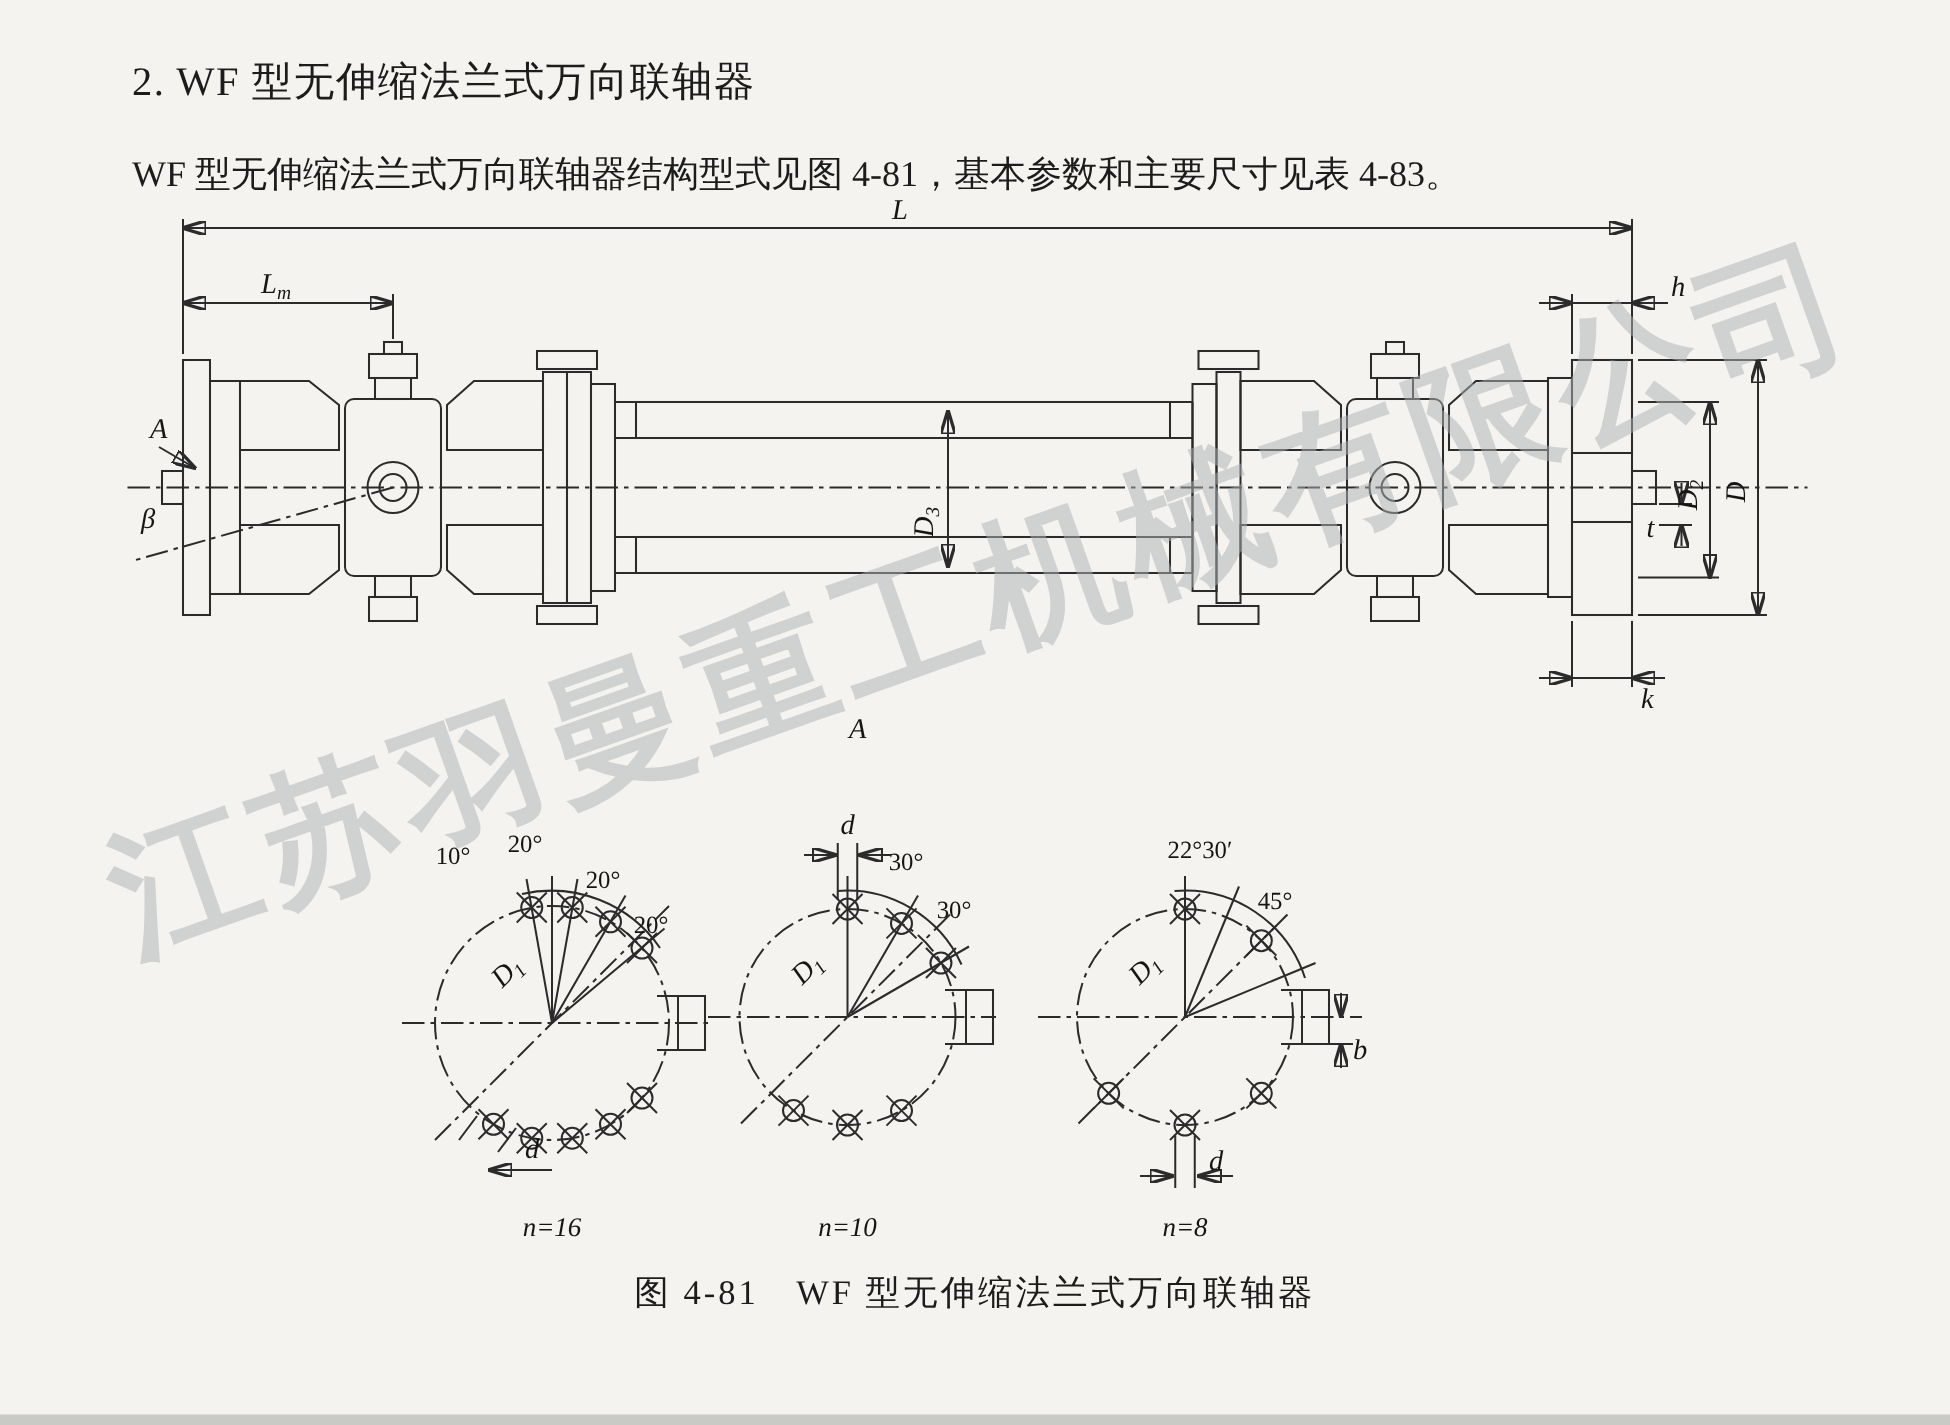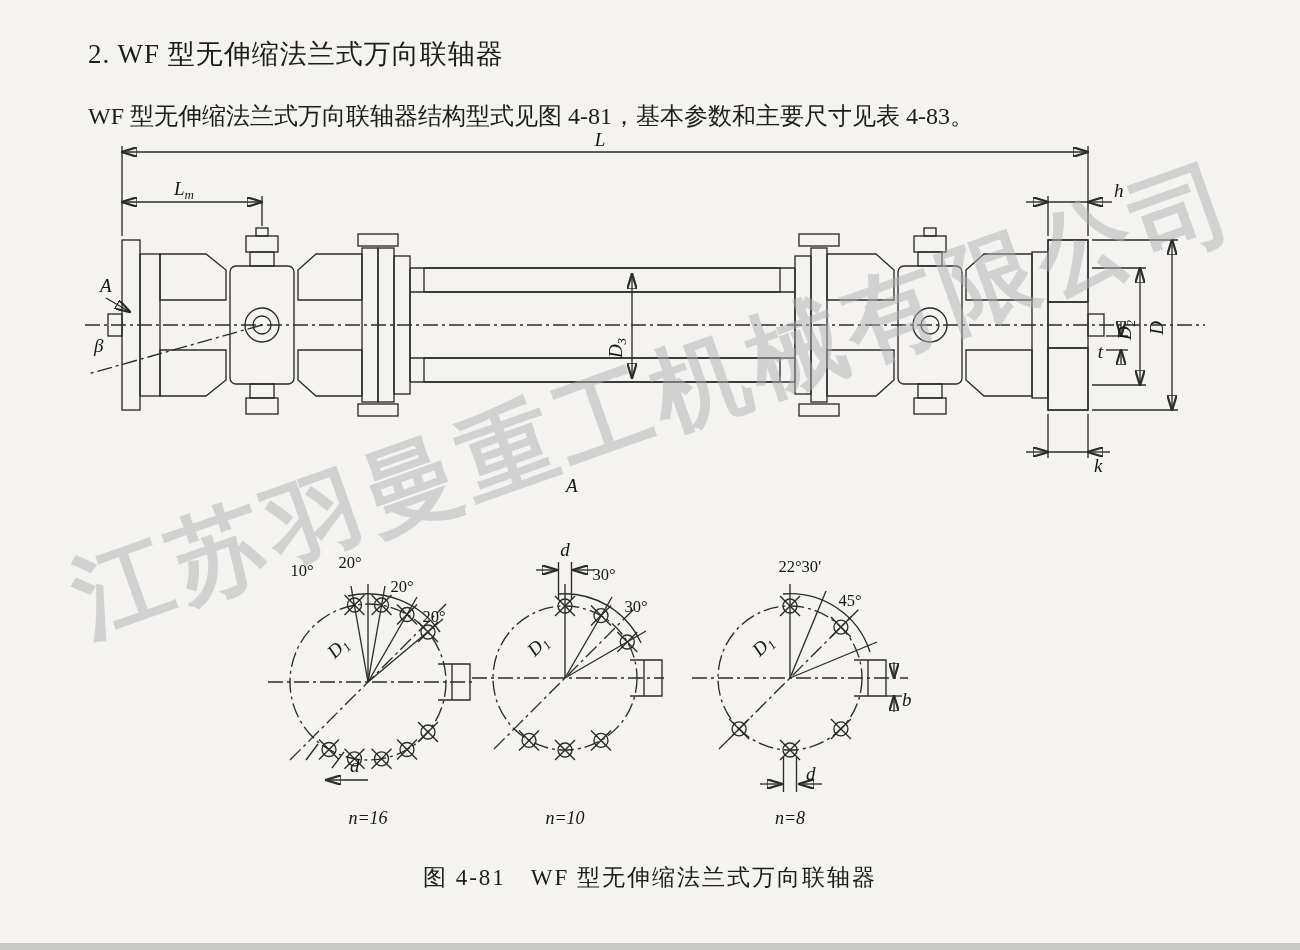--- a/index.html
+++ b/index.html
@@ -4,21 +4,21 @@
 <style>
   html,body{margin:0;padding:0;}
   body{
     width:1300px;height:950px;position:relative;overflow:hidden;
     background:#f4f3ef;
     font-family:"Liberation Serif","DejaVu Serif",serif;
   }
   .page-text{position:absolute;color:#1c1c1c;white-space:nowrap;}
   #heading{left:88px;top:36px;font-size:27px;letter-spacing:1px;}
   #intro{left:88px;top:100px;font-size:24px;}
-  #caption{left:0;top:846px;width:1300px;text-align:center;font-size:23px;letter-spacing:2px;margin-top:16px;}
+  #caption{left:0;top:846px;width:1300px;text-align:center;font-size:23px;letter-spacing:2px;}
   #watermark{
     position:absolute;left:78px;top:540px;
     font-size:96px;font-weight:700;letter-spacing:6px;white-space:nowrap;
     color:#aeb2b4;opacity:.5;
     transform:rotate(-19.5deg);transform-origin:0 50%;
     pointer-events:none;
   }
   #footer-strip{position:absolute;left:0;bottom:0;width:1300px;height:7px;background:#c9c9c6;}
   svg#fig{position:absolute;left:0;top:0;}
   

